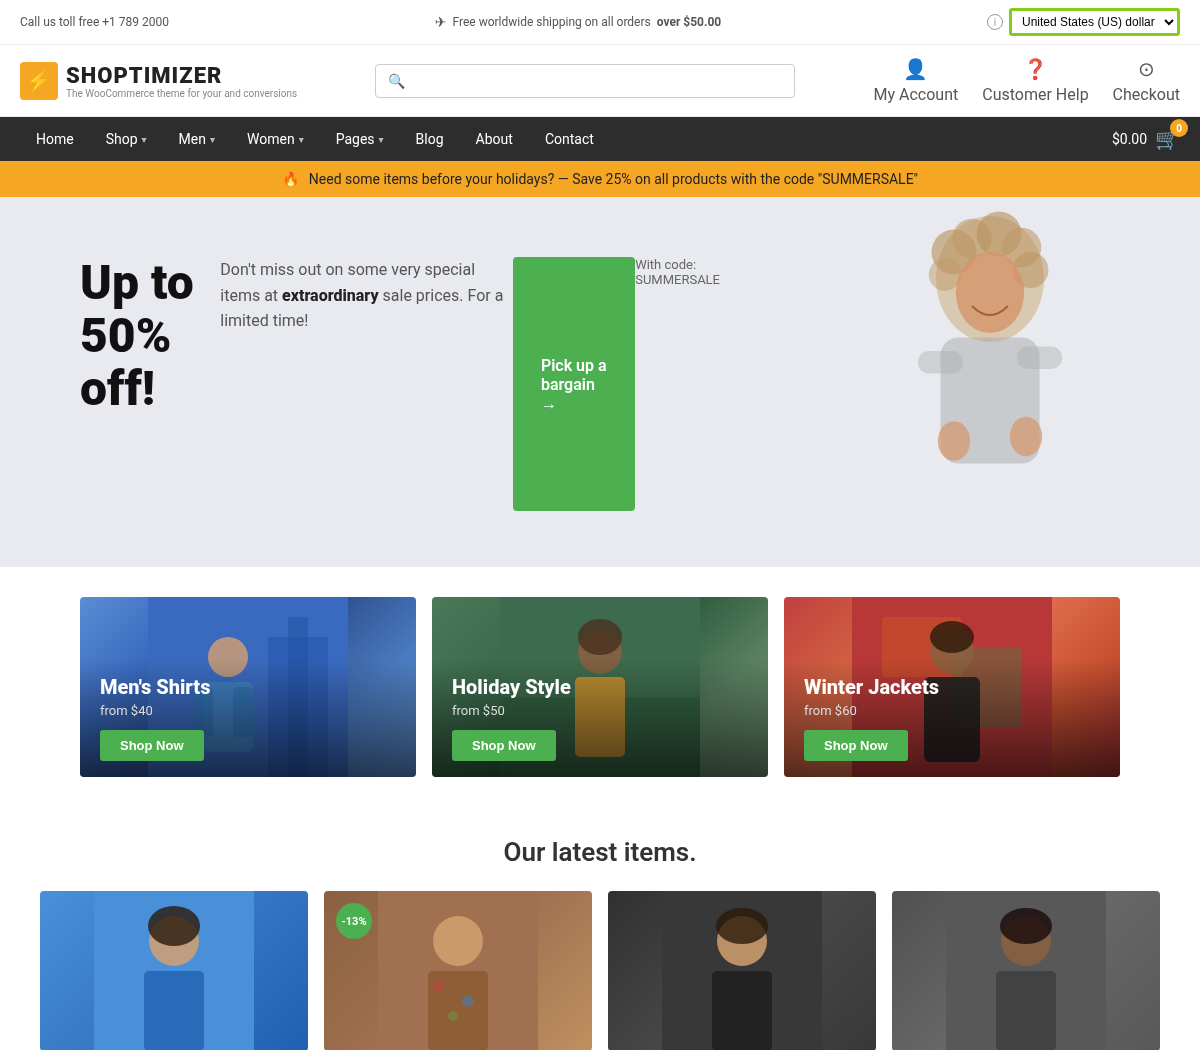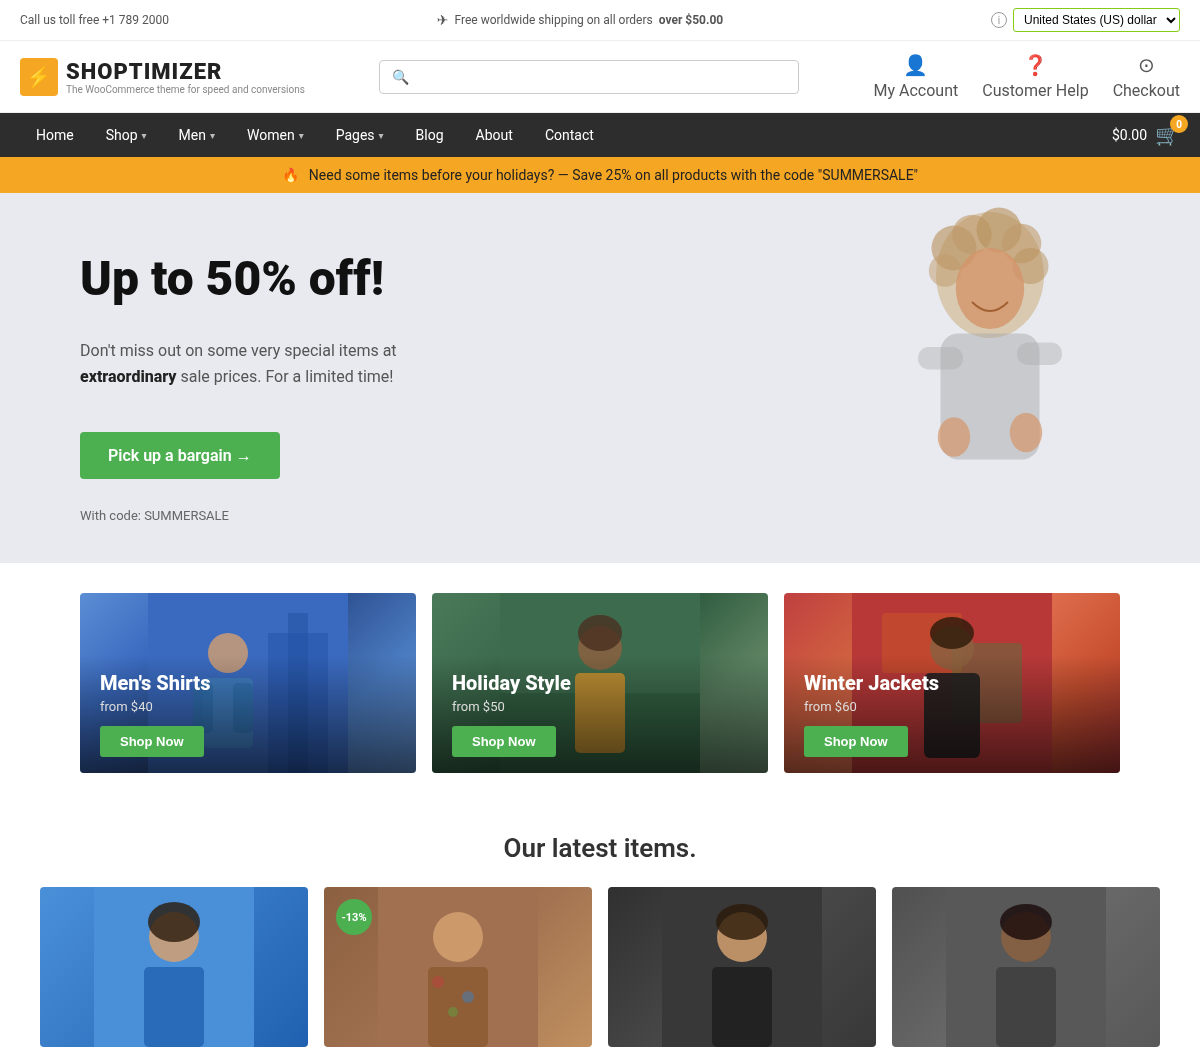--- a/index.html
+++ b/index.html
@@ -18,21 +18,21 @@
     }
     .top-bar-center { display: flex; align-items: center; gap: 6px; }
     .top-bar-center .plane { font-size: 14px; }
     .top-bar-center strong { font-weight: 700; }
     .top-bar-right { display: flex; align-items: center; gap: 6px; }
     .info-icon {
       width: 16px; height: 16px; border-radius: 50%; border: 1px solid #999;
       display: inline-flex; align-items: center; justify-content: center; font-size: 10px; color: #999;
     }
     .currency-select {
-      border: 1px solid #84cc16; padding: 3px 6px; border-radius: 3px; font-size: 12px;
+      border: 3px solid #84cc16; padding: 3px 6px; border-radius: 3px; font-size: 12px;
       background: #fff; cursor: pointer;
     }
 
     
     .header {
       background: #fff;
       padding: 12px 20px;
       display: flex;
       align-items: center;
       justify-content: space-between;
@@ -100,21 +100,21 @@
     .hero {
       background: #e8eaf0;
       display: flex;
       align-items: stretch;
       min-height: 370px;
       position: relative;
       overflow: hidden;
     }
     .hero-content {
       flex: 1; padding: 60px 60px 40px 80px;
-      display: flex; flex-direction: column; justify-content: space-between;
+      display: flex; flex-direction: row; justify-content: center;
       z-index: 2;
     }
     .hero-title { font-size: 48px; font-weight: 900; color: #111; line-height: 1.1; margin-bottom: 20px; }
     .hero-subtitle { font-size: 16px; color: #555; line-height: 1.6; margin-bottom: 30px; max-width: 340px; }
     .hero-subtitle strong { font-weight: 800; color: #222; }
     .hero-btn {
       display: inline-flex; align-items: center; gap: 8px;
       background: #4caf50; color: #fff; border: none;
       padding: 14px 28px; font-size: 16px; font-weight: 600;
       border-radius: 4px; cursor: pointer; text-decoration: none;
@@ -202,21 +202,21 @@
       <option>United States (US) dollar</option>
     </select>
   </div>
 </div>
 
 <div class="header">
   <a class="logo" href="#">
     <div class="logo-icon">⚡</div>
     <div class="logo-text">
       <span class="logo-name">SHOPTIMIZER</span>
-      <span class="logo-tagline">The WooCommerce theme for speed and conversions</span>
+      <span class="logo-tagline">The WooCommerce theme for your and conversions</span>
     </div>
   </a>
   <div class="search-bar">
     <span class="search-icon-svg">🔍</span>
   </div>
   <div class="header-actions">
     <a class="header-action" href="#">
       <span class="header-action-icon">👤</span>
       <span class="header-action-label">My Account</span>
     </a>

